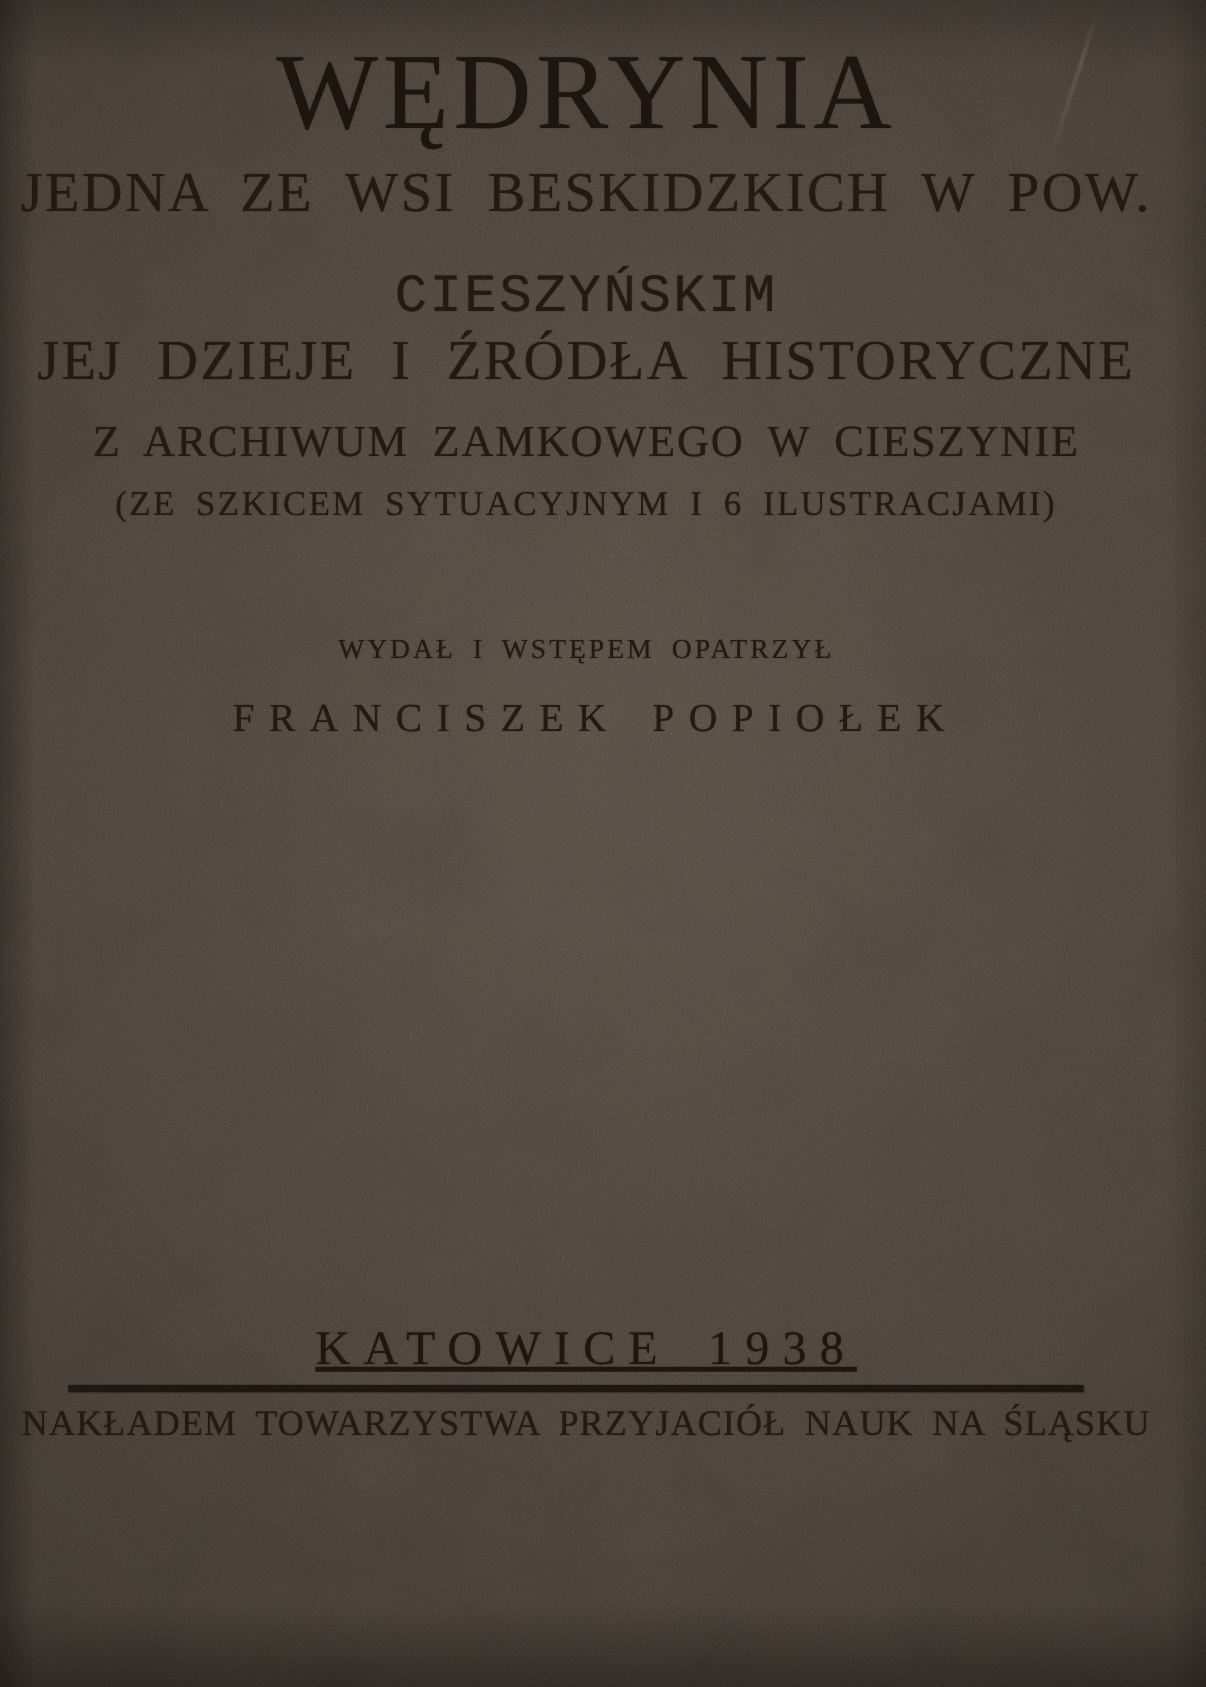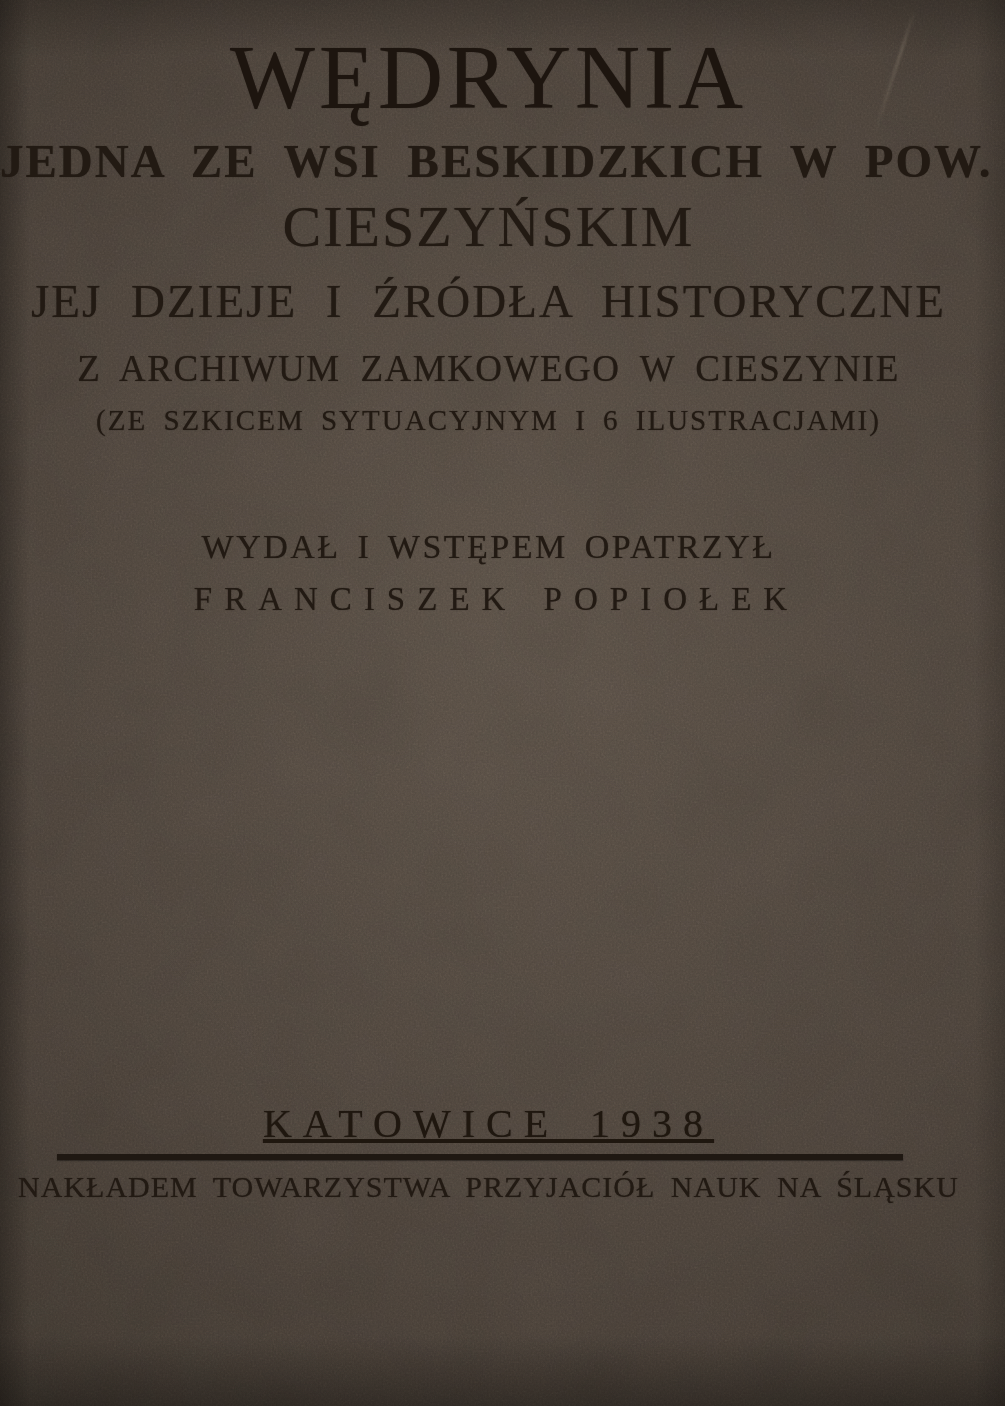--- a/index.html
+++ b/index.html
@@ -69,26 +69,26 @@
     font-size: 90px;
     font-weight: normal;
     letter-spacing: 4px;
     color: #1d150f;
   }
   .subtitle-1 {
     top: 134px;
     font-size: 47px;
     letter-spacing: 2px;
     word-spacing: 13px;
-    font-weight: bold;
   }
   .subtitle-2 {
-    top: 193px;
-    font-size: 58px;
+    top: 222px;
+    font-size: 45px;
     letter-spacing: 2px;
+    font-family: Liberation Mono, monospace;
   }
   .subtitle-3 {
     top: 274px;
     font-size: 47px;
     letter-spacing: 2px;
     word-spacing: 15px;
     text-align: center;
   }
   .archive-line {
     top: 347px;
@@ -97,21 +97,21 @@
     word-spacing: 9px;
   }
   .note-line {
     top: 404px;
     font-size: 29px;
     letter-spacing: 2px;
     word-spacing: 7px;
   }
   .editor-intro {
     top: 528px;
-    font-size: 34px;
+    font-size: 23px;
     letter-spacing: 2.5px;
     word-spacing: 6px;
   }
   .editor-name {
     top: 581px;
     font-size: 33px;
     letter-spacing: 12px;
     word-spacing: 6px;
     padding-left: 16px;
   }

